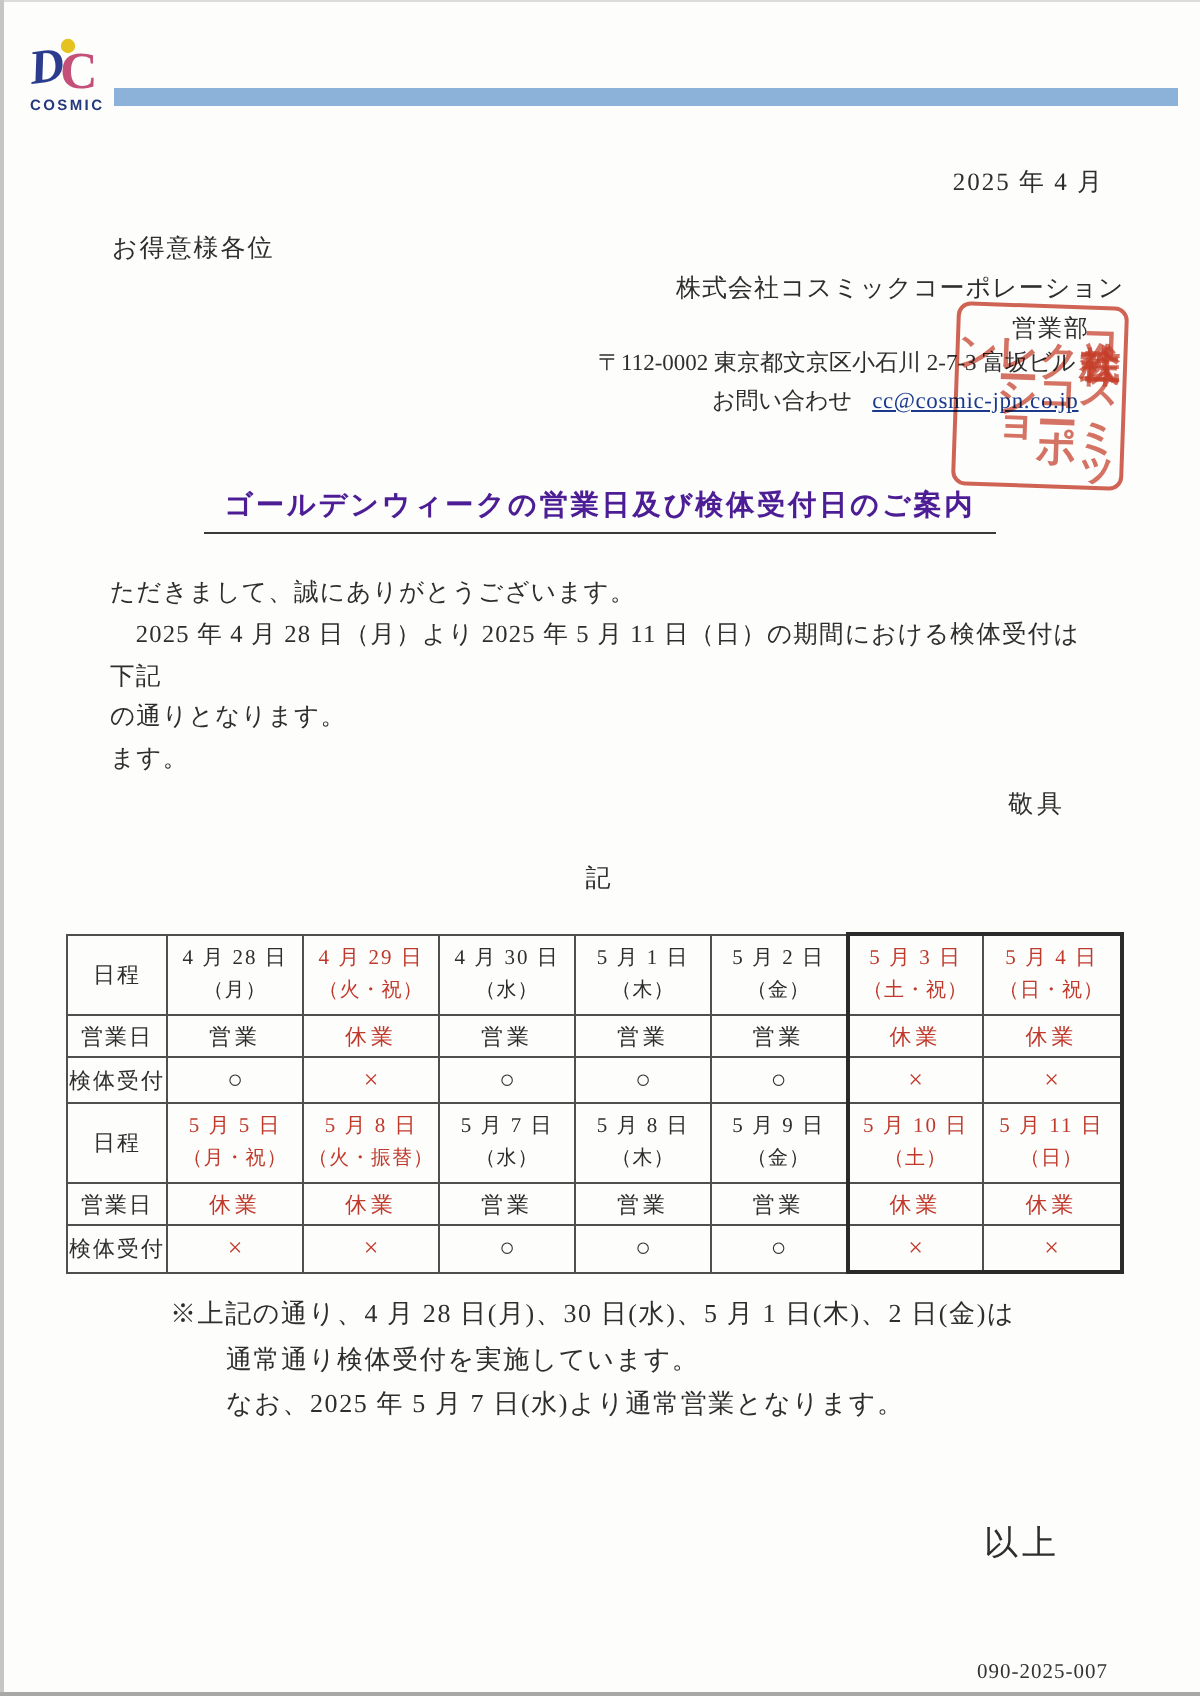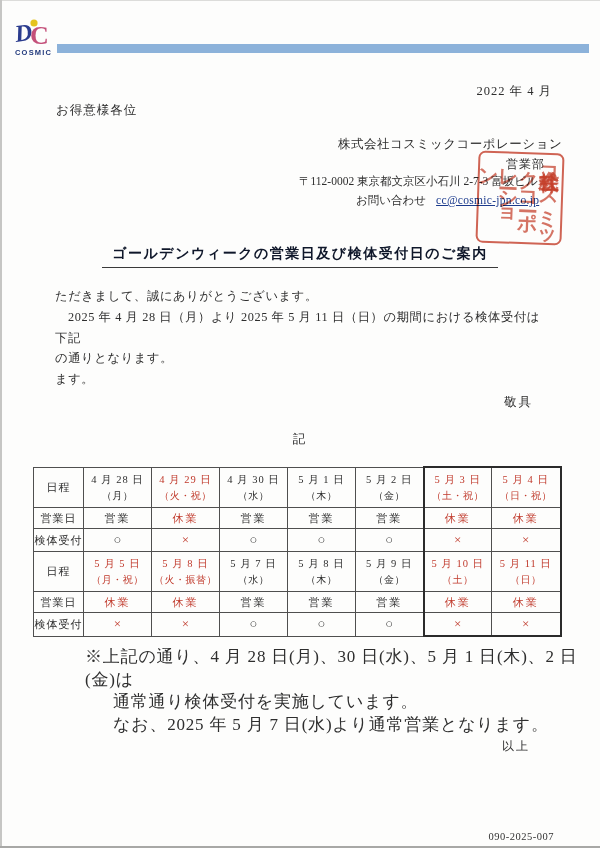--- a/index.html
+++ b/index.html
@@ -9,21 +9,21 @@
     overflow:hidden;margin:0 auto;
   }
   .edge-left{position:absolute;left:0;top:0;width:2px;height:100%;background:#c6c6c4;}
   .edge-bottom{position:absolute;left:0;bottom:0;width:100%;height:2px;background:#a8a8a6;}
   .edge-top{position:absolute;left:0;top:0;width:100%;height:1px;background:#dcdcda;}
 
   
   .logo{position:absolute;left:13px;top:17px;width:48px;height:40px;}
   .blue-bar{position:absolute;left:57px;top:44px;width:532px;height:9px;background:#8cb2da;}
   .date-line{position:absolute;right:48px;top:83px;font-size:12.5px;letter-spacing:1px;}
-  .recipient{position:absolute;left:56px;top:102px;font-size:12.5px;letter-spacing:1px;text-align:center;}
+  .recipient{position:absolute;left:56px;top:116px;font-size:12.5px;letter-spacing:1px;text-align:center;}
 
   .sender-company{position:absolute;left:338px;top:136px;font-size:12.5px;letter-spacing:.5px;}
   .sender-dept{position:absolute;left:506px;top:156px;font-size:12px;letter-spacing:1px;}
   .sender-address{position:absolute;left:299px;top:174px;font-size:11.5px;}
   .sender-contact{position:absolute;left:356px;top:193px;font-size:11.5px;text-align:right;}
   .email-link{color:#1b3a8c;text-decoration:underline;margin-left:10px;letter-spacing:.3px;}
 
   
   .seal{
     position:absolute;left:477px;top:152px;width:86px;height:92px;
@@ -34,21 +34,21 @@
   .seal-text{
     writing-mode:vertical-rl;height:100%;width:100%;
     font-size:20px;line-height:1.02;font-weight:bold;
     color:rgba(198,62,42,.72);letter-spacing:-1px;
   }
 
   
   .title-wrap{position:absolute;left:0;top:244px;width:100%;text-align:center;}
   .doc-title{
     display:inline-block;font-size:14px;font-weight:bold;letter-spacing:1.5px;
-    border-bottom:1.5px solid #3a3a3a;padding:0 10px 4px 10px;color:#0f172a;
+    border-bottom:1.5px solid #3a3a3a;padding:0 10px 4px 10px;color:#4c1d95;
   }
 
   
   .body-text{position:absolute;left:55px;top:286px;width:494px;font-size:12.3px;line-height:20.8px;letter-spacing:.6px;}
   .closing{position:absolute;right:67px;top:394px;font-size:12.5px;letter-spacing:2px;}
   .record-mark{position:absolute;left:0;top:431px;width:100%;text-align:center;font-size:12.5px;letter-spacing:2px;}
 
   
   .schedule{
     position:absolute;left:33px;top:466px;width:527px;
@@ -68,45 +68,45 @@
   .d2{font-size:10px;letter-spacing:.5px;line-height:1.3;margin-top:2px;}
   .hol{color:#c03a2c;}
   .cross{color:#c03a2c;font-weight:bold;font-size:13px;}
   .circle{font-size:13px;color:#333;}
   .wk-first{border-left:2.5px solid #2b2b2b !important;}
   .schedule td.wk:last-child{border-right:2.5px solid #2b2b2b !important;text-align:center;}
   .schedule tr.t-first td.wk{border-top:2.5px solid #2b2b2b !important;}
   .schedule tr.t-last td.wk{border-bottom:2.5px solid #2b2b2b !important;}
 
   
-  .notes{position:absolute;left:85px;top:646px;font-size:17px;line-height:22.5px;letter-spacing:.8px;}
+  .notes{position:absolute;left:85px;top:646px;font-size:13px;line-height:22.5px;letter-spacing:.8px;}
   .notes .cont{padding-left:28px;}
 
-  .end-mark{position:absolute;right:70px;top:738px;font-size:12px;letter-spacing:2px;}
+  .end-mark{position:absolute;right:70px;top:760px;font-size:17px;letter-spacing:2px;}
   .doc-number{position:absolute;right:46px;top:798px;font-size:10.5px;letter-spacing:.5px;color:#333;margin-top:33px;}
 </style>
 </head>
 <body>
 
 <div class="page">
   <div class="edge-top"></div>
   <div class="edge-left"></div>
   <div class="edge-bottom"></div>
 
   <div class="logo">
     <svg width="48" height="40" viewBox="0 0 48 40">
       <text x="2" y="24" font-family="Liberation Serif, serif" font-size="24" font-weight="bold" font-style="italic" fill="#2b3c8e" transform="rotate(-8 10 18)">D</text>
       <text x="17" y="27" font-family="Liberation Serif, serif" font-size="26" font-weight="bold" fill="#c4507a">C</text>
       <circle cx="21" cy="6" r="3.6" fill="#e5c31e"></circle>
       <text x="2" y="38" font-family="Liberation Sans, sans-serif" font-size="7.5" font-weight="bold" letter-spacing="1.2" fill="#223a7d">COSMIC</text>
     </svg>
   </div>
   <div class="blue-bar"></div>
 
-  <div class="date-line">2022 年 4 月</div>
+  <div class="date-line">2025 年 4 月</div>
   <div class="recipient">お得意様各位</div>
 
   <div class="sender-company">株式会社コスミックコーポレーション</div>
   <div class="sender-dept">営業部</div>
   <div class="sender-address">〒112-0002 東京都文京区小石川 2-7-3 富坂ビル</div>
   <div class="sender-contact">
     <span>お問い合わせ</span><a href="#" class="email-link">cc@cosmic-jpn.co.jp</a>
   </div>
 
   <div class="seal">

